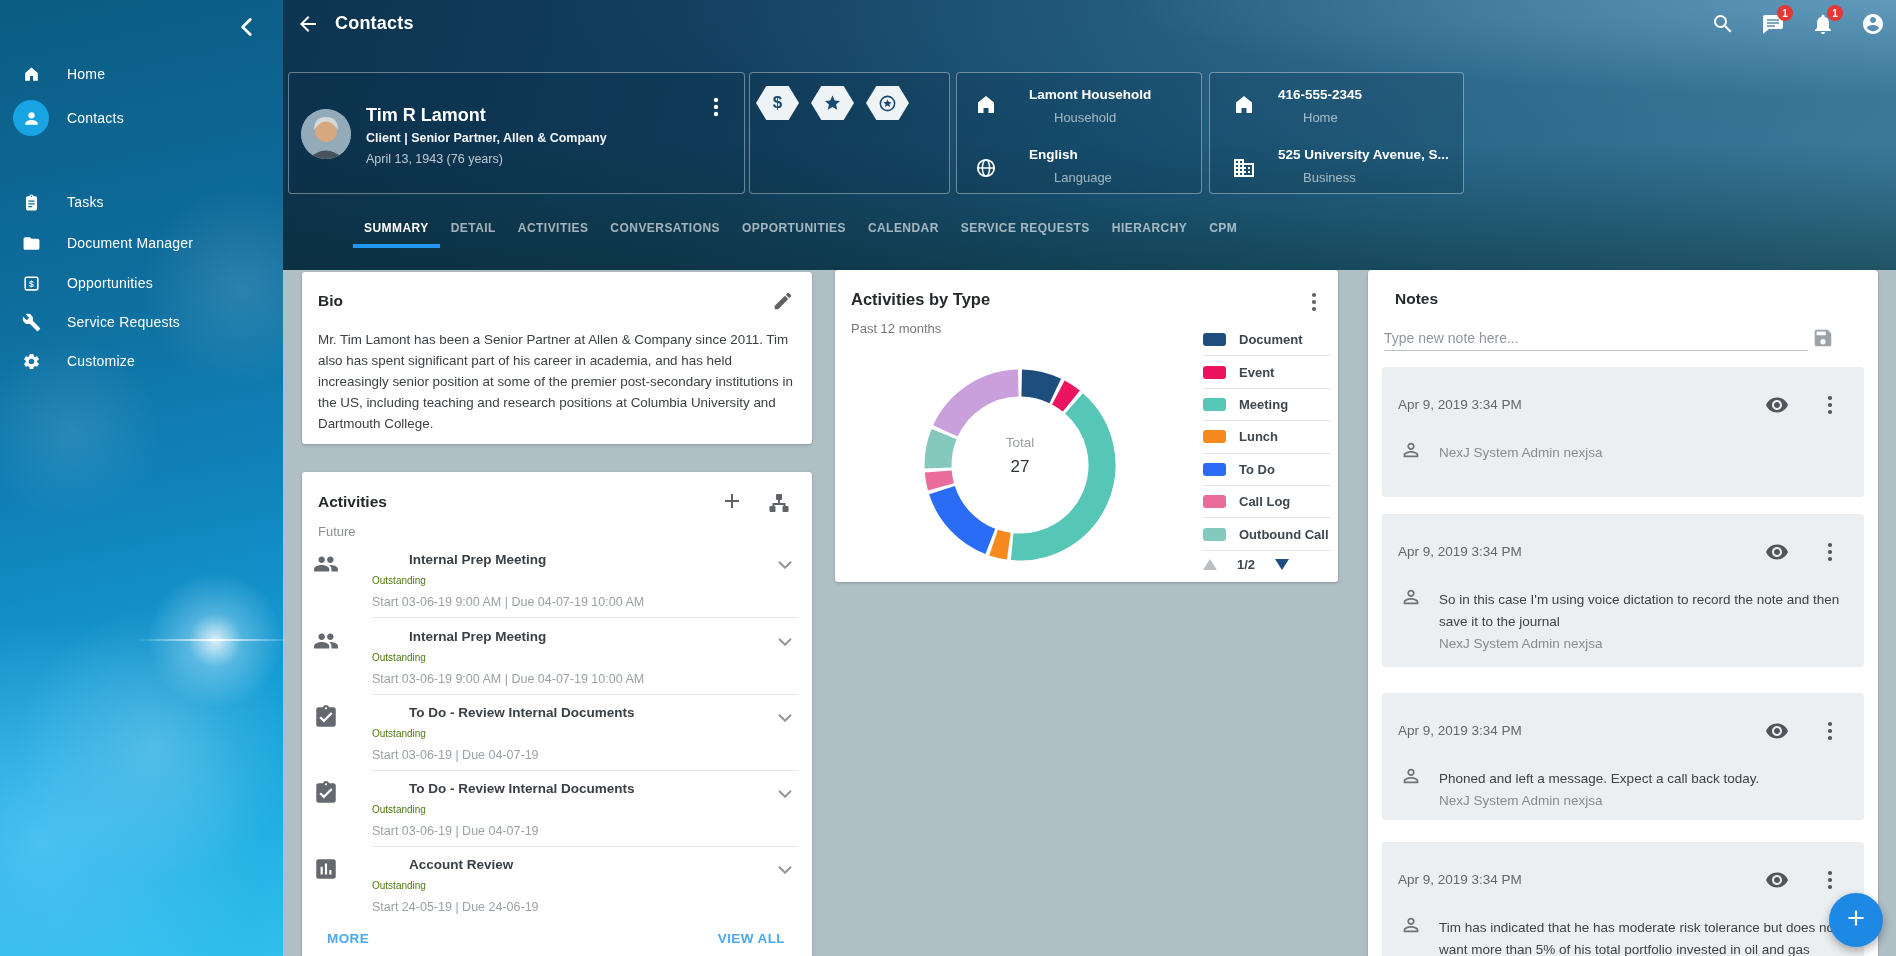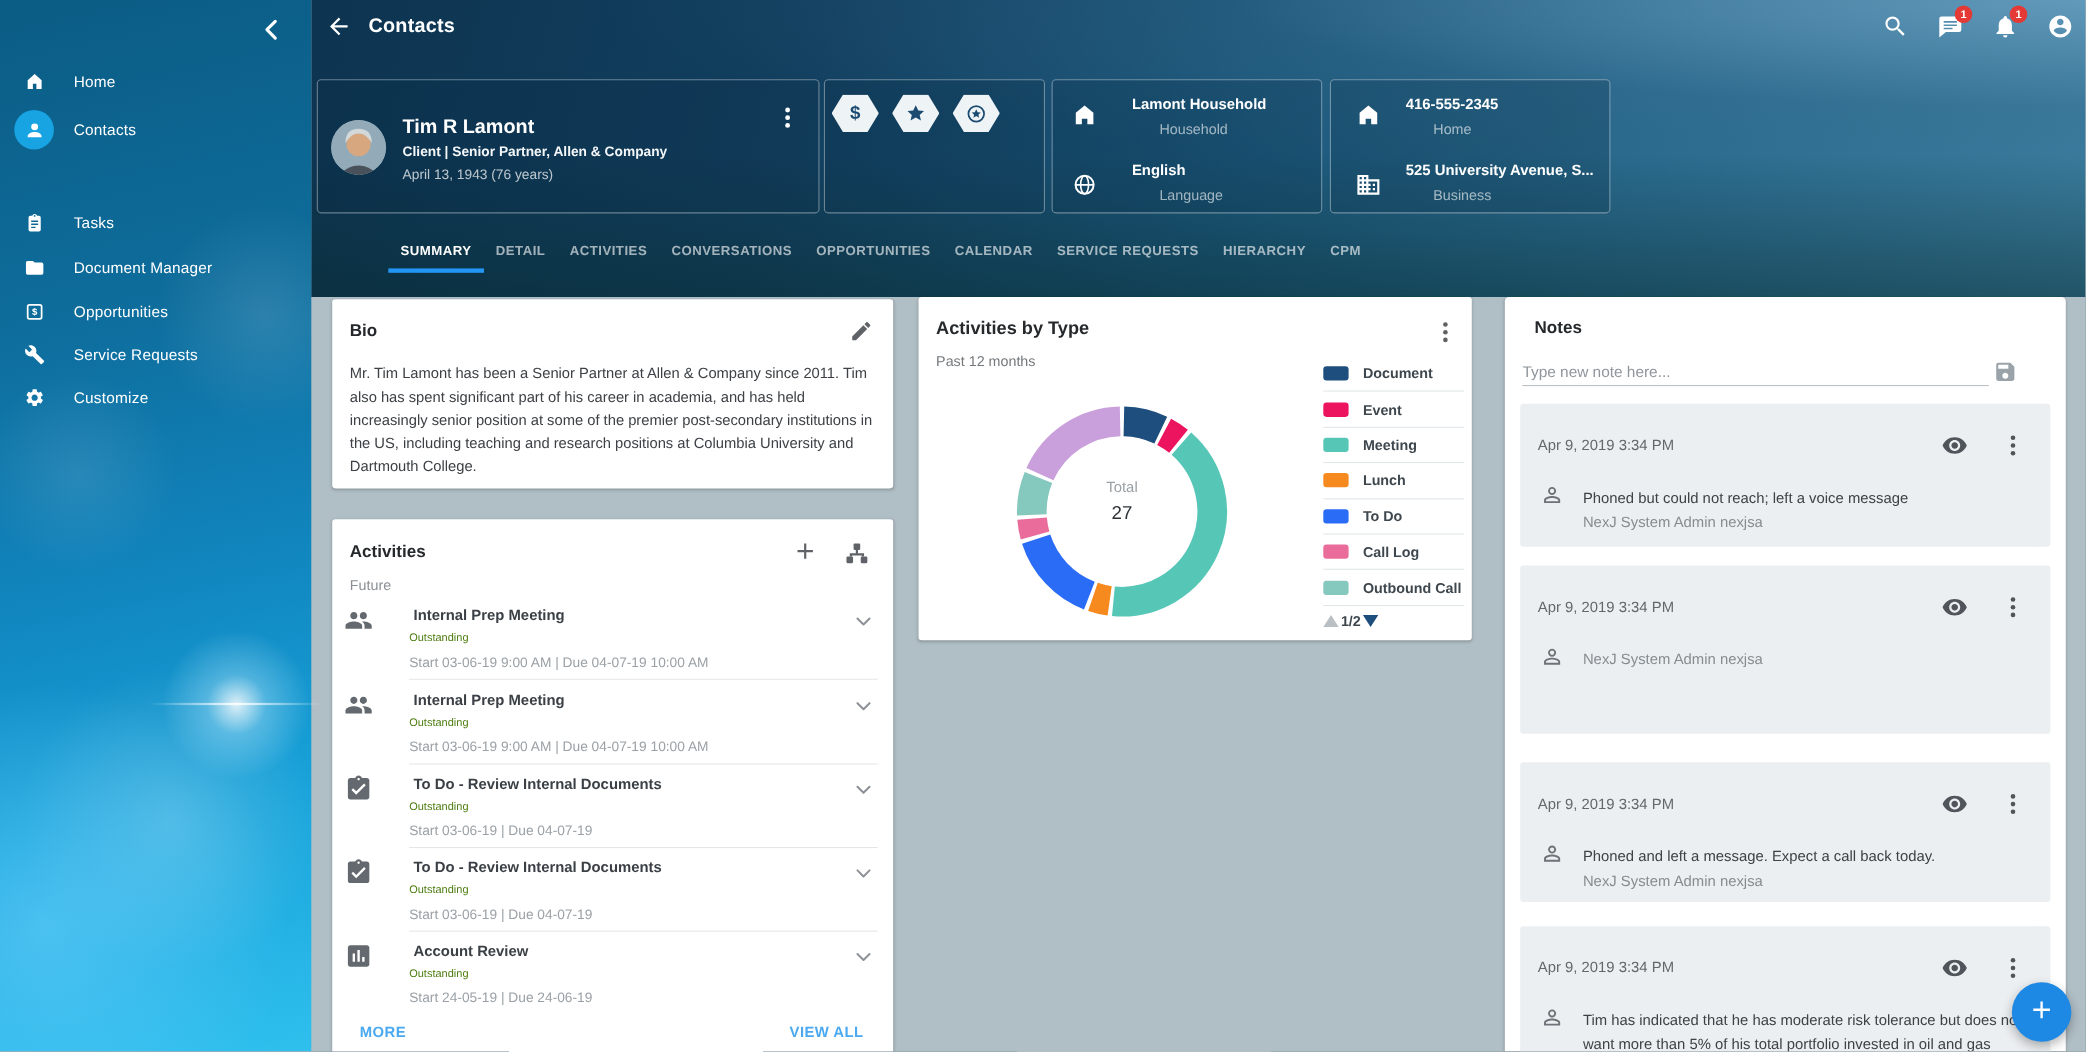--- a/index.html
+++ b/index.html
@@ -92,42 +92,42 @@
   .icon-btn { position:absolute; width:24px; height:24px; color:#5f6368; cursor:pointer; }
   .icon-btn svg { width:24px; height:24px; fill:currentColor; }
   .act-plus { left:418px; top:17px; }
   .act-tree { left:465px; top:19px; }
   .act-group { position:absolute; left:16px; top:52px; font-size:13px; color:#8a9095; }
   .act-row { position:absolute; left:0; width:510px; height:77px; }
   .act-row::after { content:""; position:absolute; left:70px; right:14px; bottom:0; border-bottom:1px solid #e4e7e9; }
   .act-row.last::after { display:none; }
   .act-icon { position:absolute; left:11px; top:10px; width:26px; height:26px; color:#63696e; }
   .act-icon svg { width:26px; height:26px; fill:currentColor; }
-  .act-rtitle  { position:absolute; left:54px; top:11px; font-size:13.5px; font-weight:700; color:#3a4045;padding-left:20px; }
+  .act-rtitle  { position:absolute; left:87px; top:11px; font-size:13.5px; font-weight:700; color:#3a4045;padding-left:20px; }
   .act-status  { position:absolute; left:70px; top:34px; font-size:10px; color:#4d7c0f; }
   .act-dates   { position:absolute; left:70px; top:54px; font-size:12.5px; color:#9ba1a6; }
   .act-chevron { position:absolute; right:16px; top:13px; width:22px; height:22px; color:#8d9298; cursor:pointer; }
   .act-chevron svg { width:22px; height:22px; stroke:currentColor; fill:none; stroke-width:2; stroke-linecap:round; stroke-linejoin:round; }
   .link-btn { position:absolute; font-size:13.5px; font-weight:700; color:#4aa9f0; letter-spacing:.4px; cursor:pointer; }
   .act-more { left:25px; top:459px; }
   .act-viewall { right:27px; top:459px; }
 
   
   .donut-card { left:835px; top:270px; width:503px; height:312px; }
   .donut-title { position:absolute; left:16px; top:20px; font-size:16.5px; font-weight:700; color:#26292c; }
   .donut-kebab { position:absolute; right:12px; top:20px; color:#616161; }
   .donut-sub { position:absolute; left:16px; top:51px; font-size:13px; color:#75797d; }
   .donut-wrap { position:absolute; left:85px; top:95px; width:200px; height:200px; }
   .donut-total-label { position:absolute; left:85px; top:165px; width:200px; text-align:center; font-size:13.5px; color:#9aa0a5; }
   .donut-total { position:absolute; left:85px; top:187px; width:200px; text-align:center; font-size:17px; color:#2f3438; }
   .legend { position:absolute; left:368px; top:54px; width:128px; }
   .legend-row { height:32.4px; display:flex; align-items:center; border-bottom:1px solid #e2e6e8; }
   .swatch { width:23px; height:13px; border-radius:3px; margin-right:13px; flex:none; }
   .legend-label { font-size:13px; font-weight:600; color:#3e474e; white-space:nowrap; }
-  .pager { position:absolute; left:368px; top:287px; display:flex; align-items:center; gap:2px;text-align:right; }
+  .pager { position:absolute; left:368px; top:287px; display:flex; align-items:center; gap:20px;text-align:right; }
   .tri-up   { width:0; height:0; border-left:7px solid transparent; border-right:7px solid transparent; border-bottom:11px solid #b9bfc3; cursor:pointer; }
   .tri-down { width:0; height:0; border-left:7px solid transparent; border-right:7px solid transparent; border-top:11px solid #1d4e7e; cursor:pointer; }
   .pager-text { font-size:13px; font-weight:600; color:#3e474e; }
 
   
   .notes-panel { left:1368px; top:270px; width:510px; height:686px; border-radius:4px 4px 0 0; }
   .notes-title { position:absolute; left:27px; top:20px; }
   .note-input { position:absolute; left:16px; top:56px; width:424px; border:none; border-bottom:1px solid #bcc2c7;
                 background:transparent; font-size:14px; padding:4px 0; color:#333; outline:none; font-family:inherit; }
   .note-input::placeholder { color:#8f969c; }
@@ -517,39 +517,39 @@
             </svg></span></div>
       <div class="kebab note-kebab"><span><svg viewBox="0 0 24 24">
               <circle cx="12" cy="5" r="2.1"></circle>
               <circle cx="12" cy="12" r="2.1"></circle>
               <circle cx="12" cy="19" r="2.1"></circle>
             </svg></span></div>
       <span class="note-person"><svg viewBox="0 0 24 24">
             <path d="M12 5.9c1.16 0 2.1.94 2.1 2.1s-.94 2.1-2.1 2.1S9.9 9.16 9.9 8s.94-2.1 2.1-2.1m0 9c2.97 0 6.1 1.46 6.1 2.1v1.1H5.9V17c0-.64 3.13-2.1 6.1-2.1M12 4C9.79 4 8 5.79 8 8s1.79 4 4 4 4-1.79 4-4-1.79-4-4-4zm0 9c-2.67 0-8 1.34-8 4v3h16v-3c0-2.66-5.33-4-8-4z"></path>
           </svg></span>
       <div class="note-body">
-        <div>Phoned but could not reach; left a voice message</div>
         <div class="note-author">NexJ System Admin nexjsa</div>
       </div>
     </div>
 
     <div class="note-card" style="top:244px;height:153px">
       <div class="note-ts">Apr 9, 2019 3:34 PM</div>
       <div class="note-eye"><span><svg viewBox="0 0 24 24">
               <path d="M12 4.5C7 4.5 2.73 7.61 1 12c1.73 4.39 6 7.5 11 7.5s9.27-3.11 11-7.5c-1.73-4.39-6-7.5-11-7.5zM12 17c-2.76 0-5-2.24-5-5s2.24-5 5-5 5 2.24 5 5-2.24 5-5 5zm0-8c-1.66 0-3 1.34-3 3s1.34 3 3 3 3-1.34 3-3-1.34-3-3-3z"></path>
             </svg></span></div>
       <div class="kebab note-kebab"><span><svg viewBox="0 0 24 24">
               <circle cx="12" cy="5" r="2.1"></circle>
               <circle cx="12" cy="12" r="2.1"></circle>
               <circle cx="12" cy="19" r="2.1"></circle>
             </svg></span></div>
       <span class="note-person"><svg viewBox="0 0 24 24">
             <path d="M12 5.9c1.16 0 2.1.94 2.1 2.1s-.94 2.1-2.1 2.1S9.9 9.16 9.9 8s.94-2.1 2.1-2.1m0 9c2.97 0 6.1 1.46 6.1 2.1v1.1H5.9V17c0-.64 3.13-2.1 6.1-2.1M12 4C9.79 4 8 5.79 8 8s1.79 4 4 4 4-1.79 4-4-1.79-4-4-4zm0 9c-2.67 0-8 1.34-8 4v3h16v-3c0-2.66-5.33-4-8-4z"></path>
           </svg></span>
       <div class="note-body">
+        <div>So in this case I'm using voice dictation to record the note and then save it to the journal</div>
         <div class="note-author">NexJ System Admin nexjsa</div>
       </div>
     </div>
 
     <div class="note-card" style="top:423px;height:127px">
       <div class="note-ts">Apr 9, 2019 3:34 PM</div>
       <div class="note-eye"><span><svg viewBox="0 0 24 24">
               <path d="M12 4.5C7 4.5 2.73 7.61 1 12c1.73 4.39 6 7.5 11 7.5s9.27-3.11 11-7.5c-1.73-4.39-6-7.5-11-7.5zM12 17c-2.76 0-5-2.24-5-5s2.24-5 5-5 5 2.24 5 5-2.24 5-5 5zm0-8c-1.66 0-3 1.34-3 3s1.34 3 3 3 3-1.34 3-3-1.34-3-3-3z"></path>
             </svg></span></div>
       <div class="kebab note-kebab"><span><svg viewBox="0 0 24 24">

